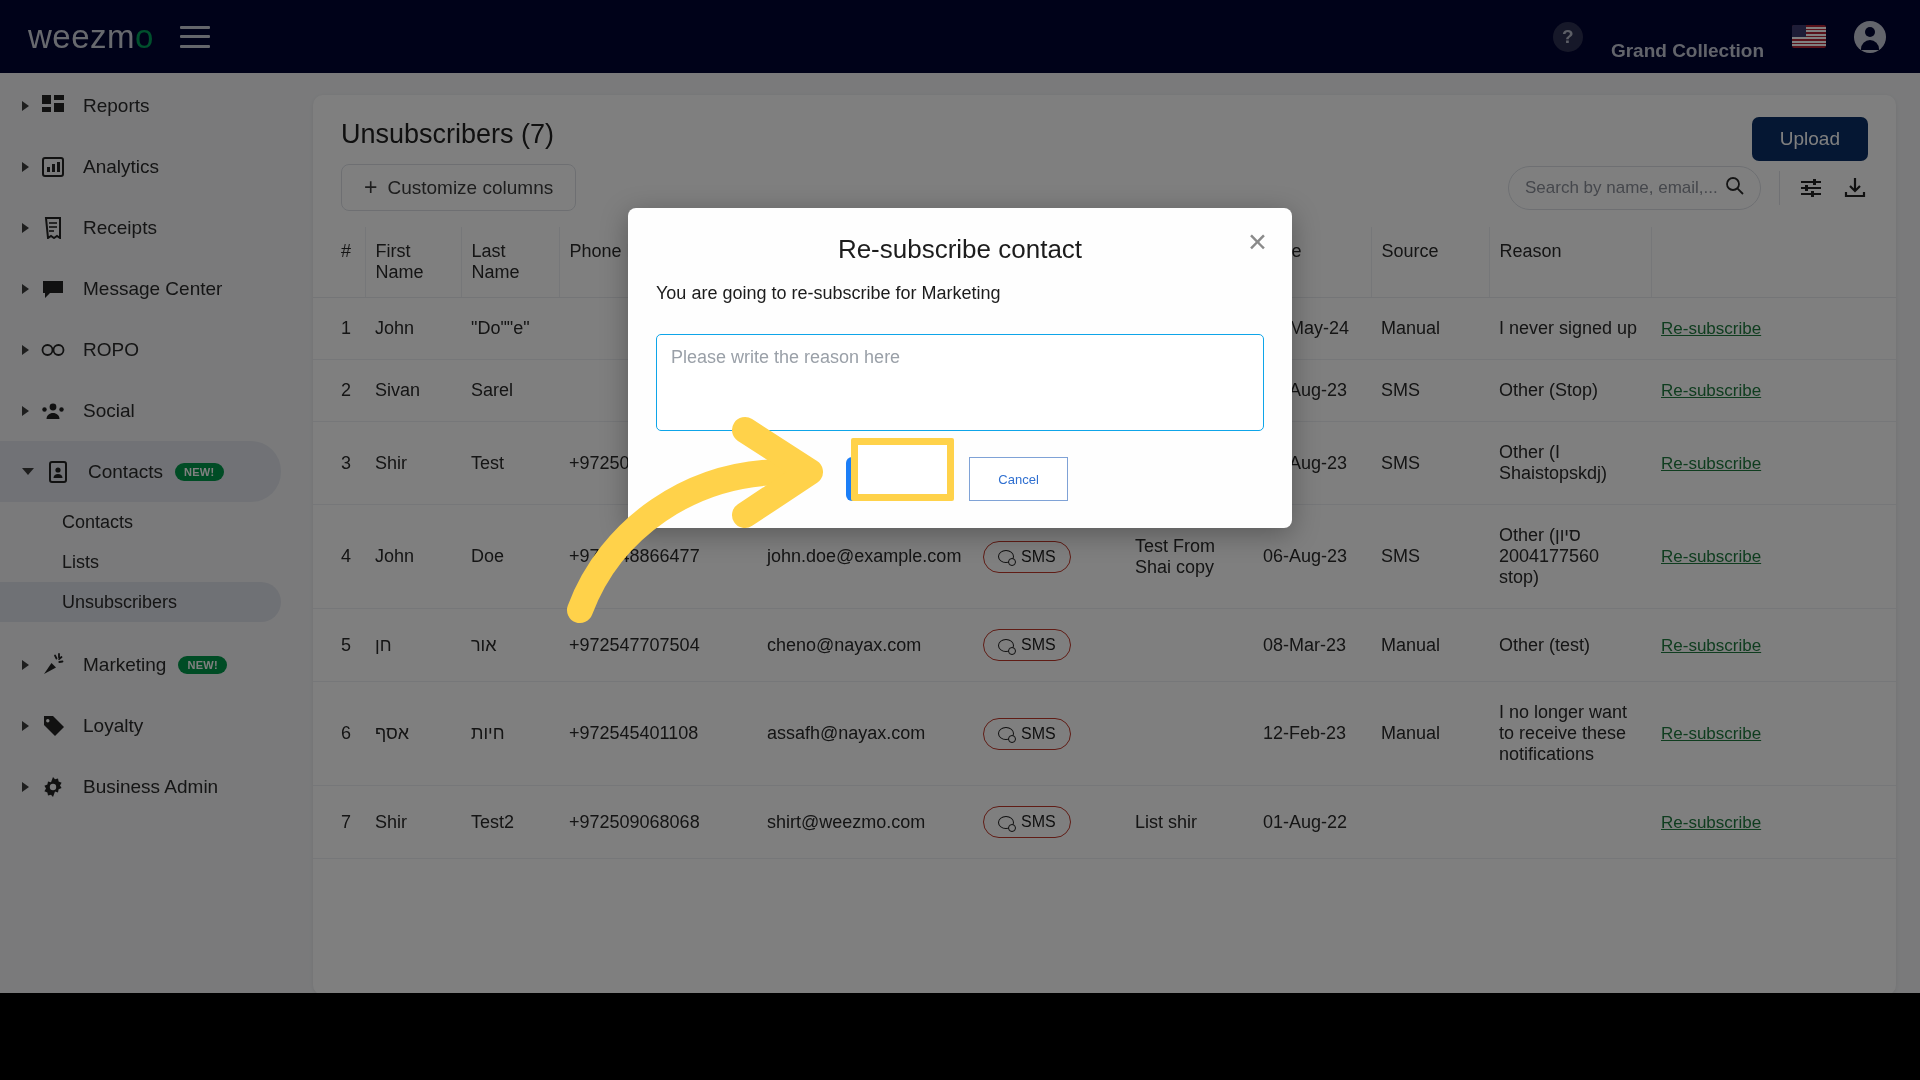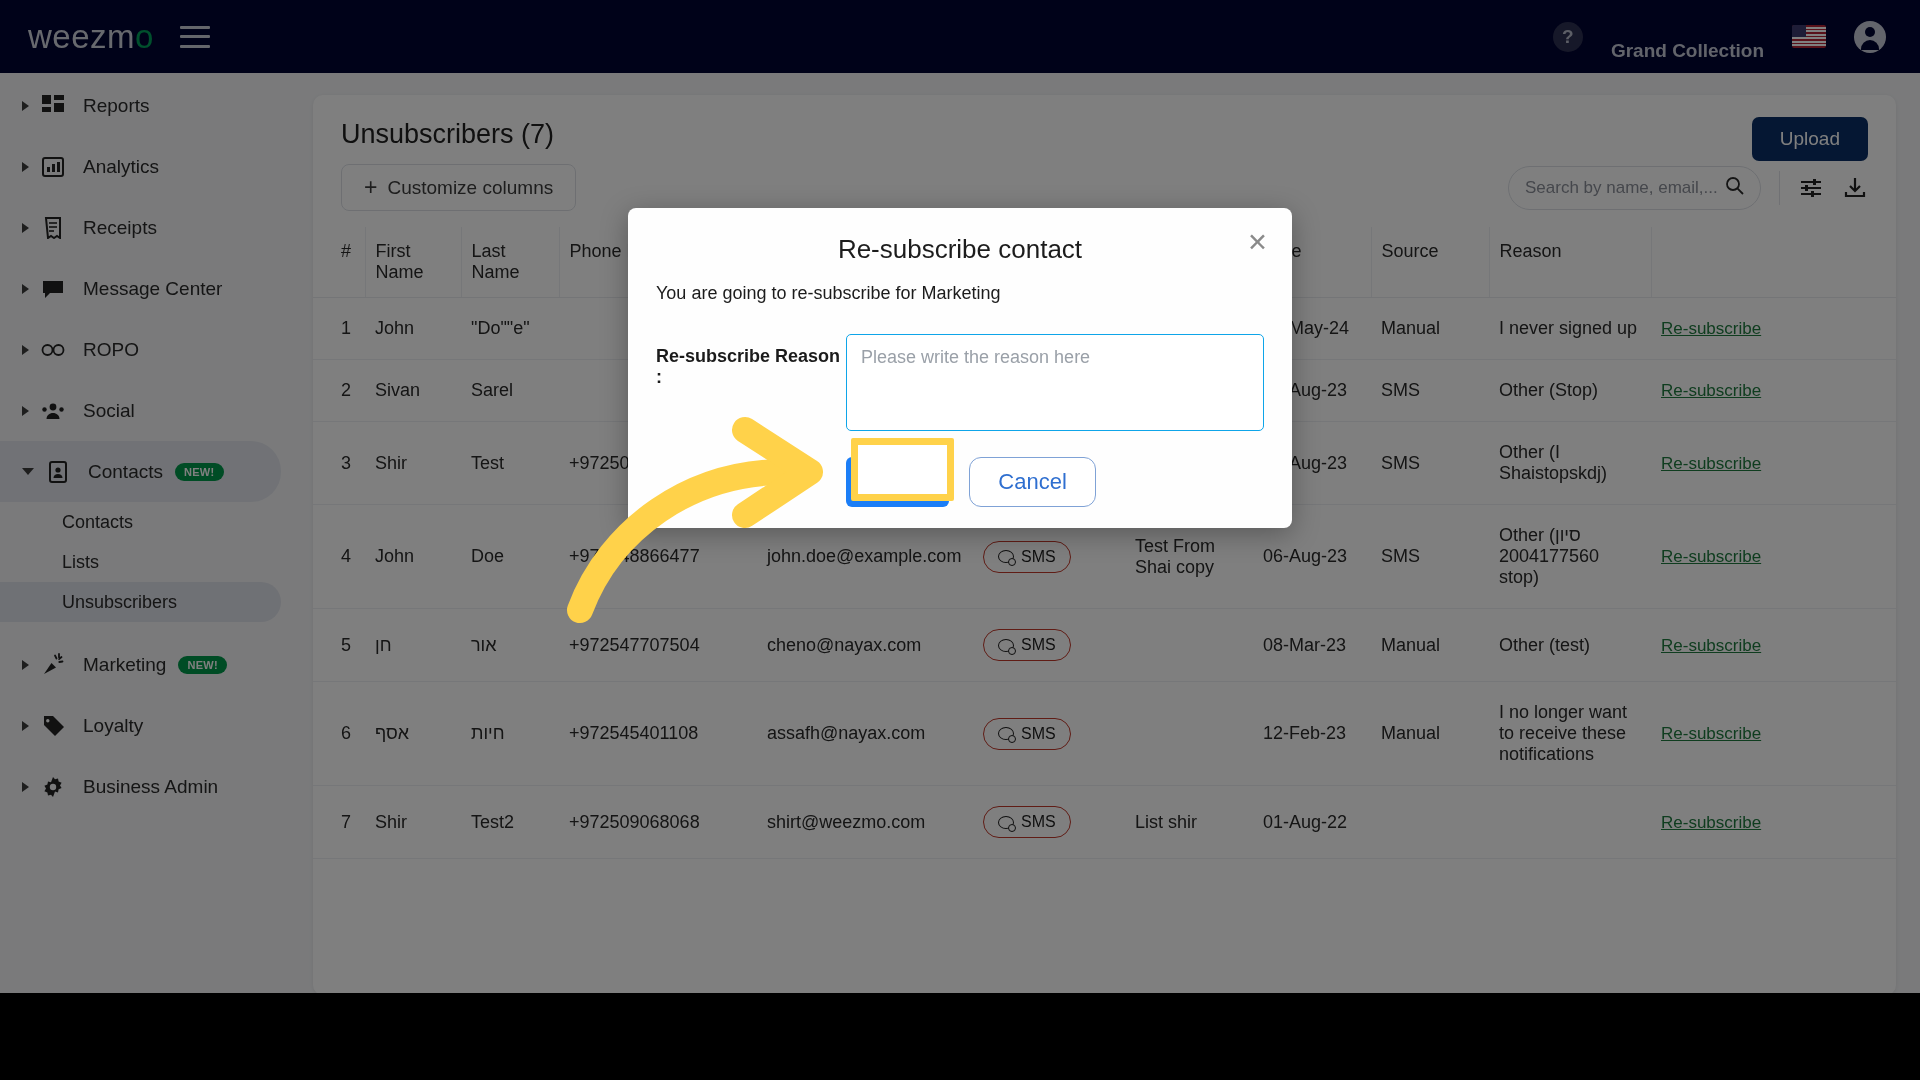--- a/index.html
+++ b/index.html
@@ -258,21 +258,21 @@
   .modal-actions {
     display: flex; gap: 20px; padding: 26px 0 0 218px;
   }
   .btn-save {
     background: #1b7ef7; color: #fff; border: none;
     border-radius: 6px; padding: 11px 30px; font-size: 19px;
     cursor: pointer; font-family: "Liberation Sans", sans-serif;
   }
   .btn-cancel {
     background: #fff; color: #2f6fd0; border: 1px solid #7fa2d6;
-    border-radius: 12px; padding: 11px 28px; font-size: 22px;
+    border-radius: 0; padding: 11px 28px; font-size: 13px;
     cursor: pointer; font-family: "Liberation Sans", sans-serif;
   }
   .save-highlight {
     position: absolute; z-index: 110;
     left: 851px; top: 438px; width: 103px; height: 63px;
     border: 7px solid #ffd24a; background: #fff; border-radius: 2px;
     pointer-events: none;
   }
 
   
@@ -605,21 +605,20 @@
   </div>
 </div>
 
 <div id="dim"></div>
 
 <div class="modal">
   <div class="modal-title">Re-subscribe contact</div>
   <div class="modal-close">✕</div>
   <div class="modal-sub">You are going to re-subscribe for Marketing</div>
   <div class="modal-row">
-    <div class="modal-label">Re-subscribe Reason :</div>
     <textarea class="modal-ta" placeholder="Please write the reason here" style=""></textarea>
   </div>
   <div class="modal-actions">
     <button class="btn-save">Save</button>
     <button class="btn-cancel">Cancel</button>
   </div>
 </div>
 
 <div class="save-highlight"></div>
 <svg class="arrow-svg" width="400" height="220" viewBox="0 0 400 220">

